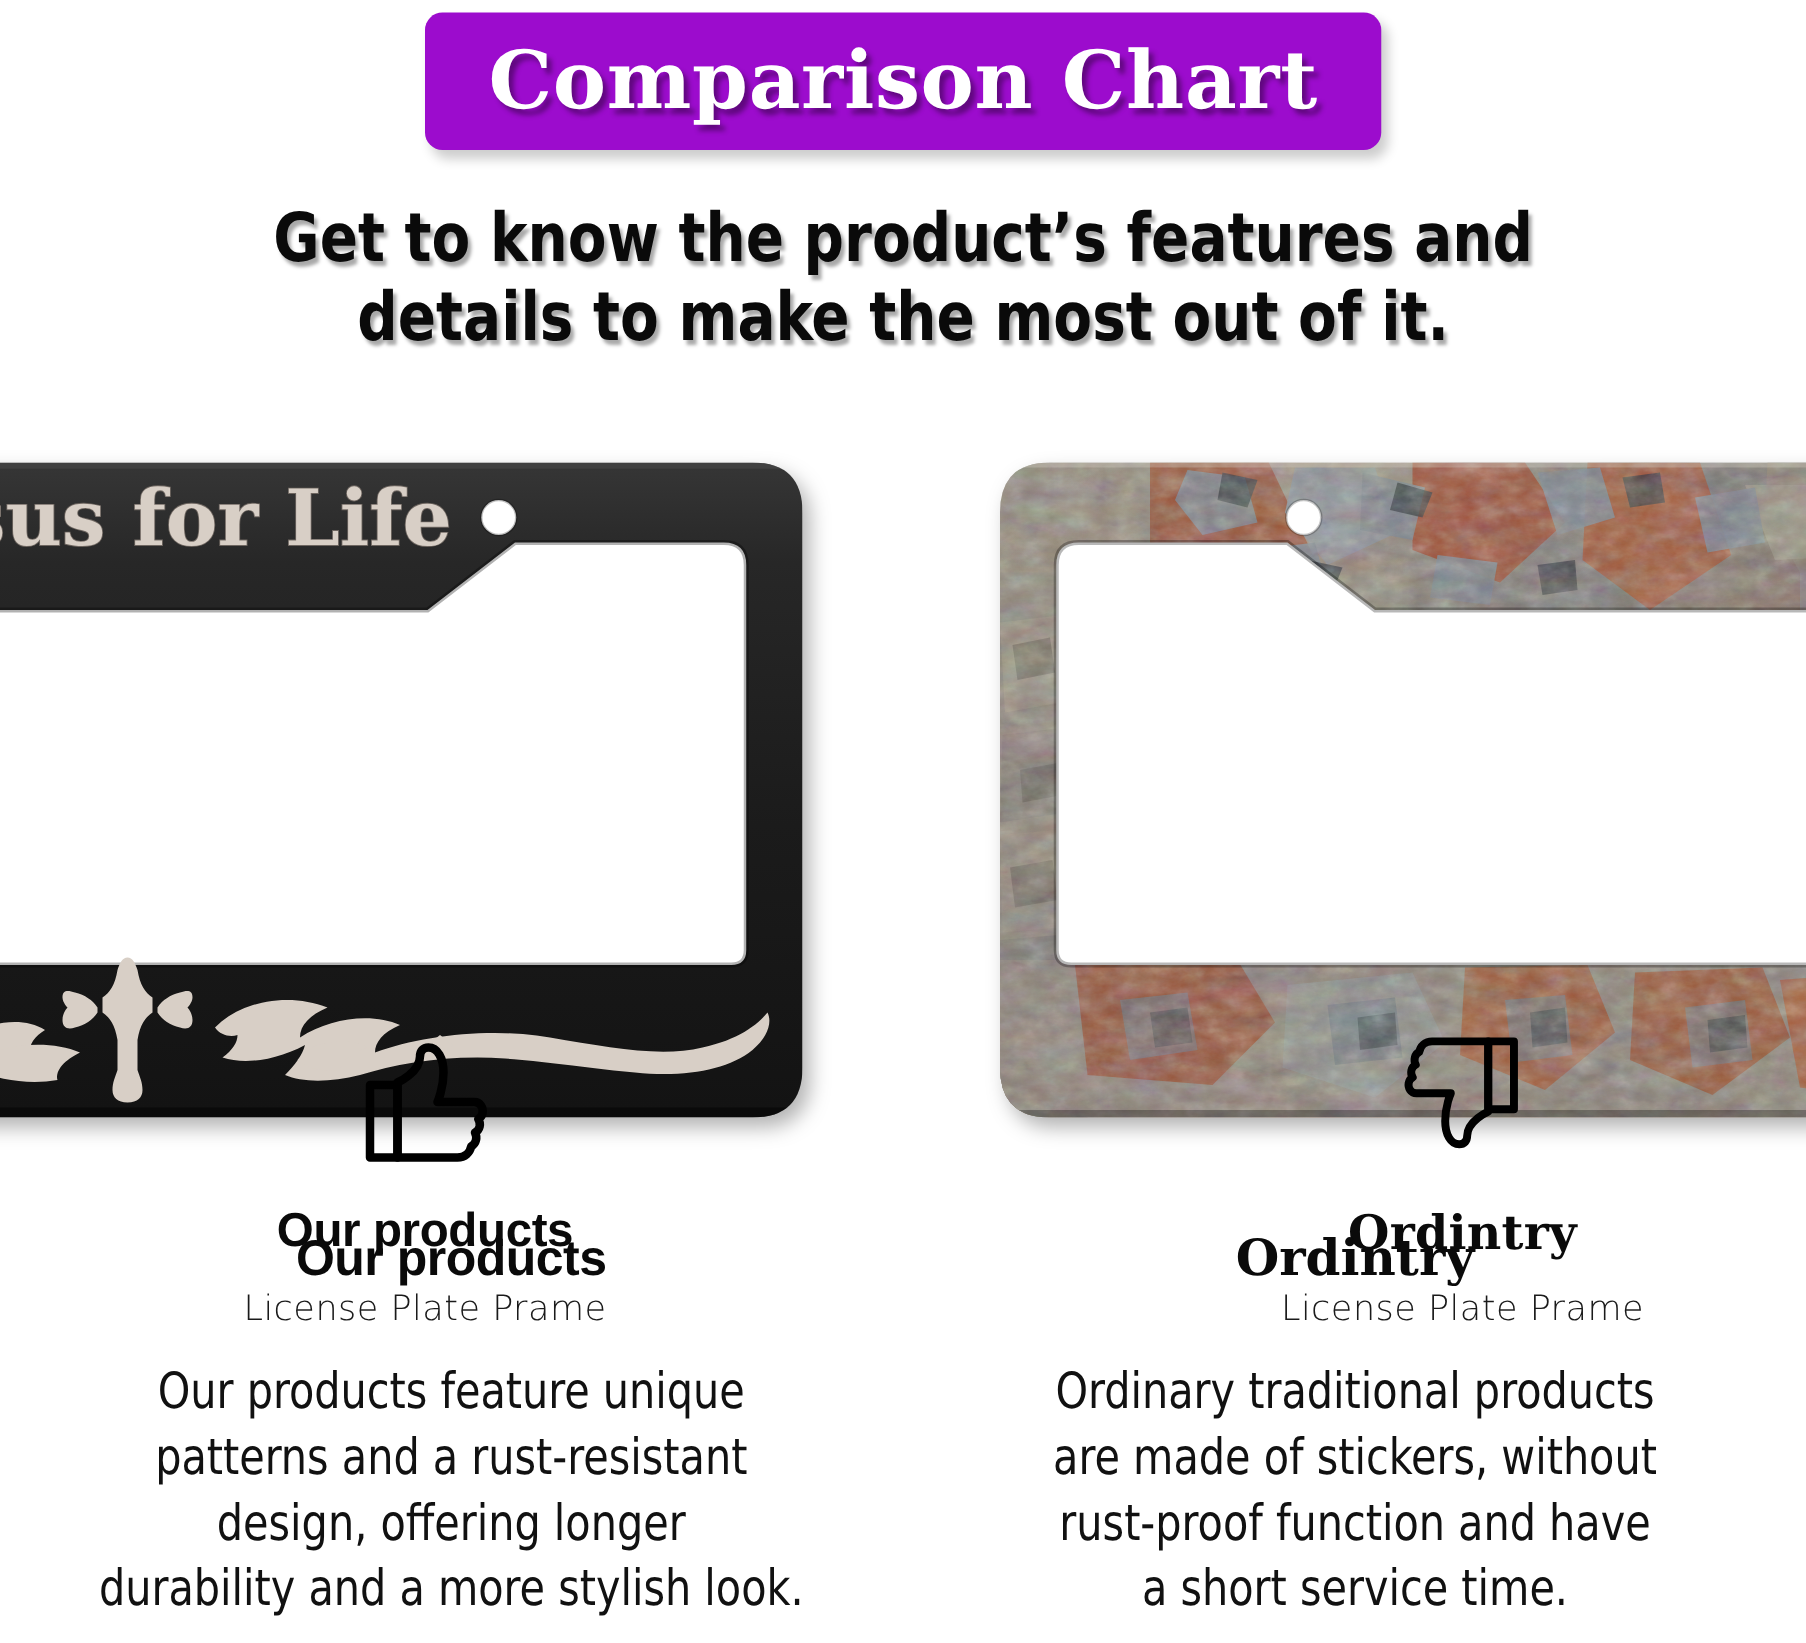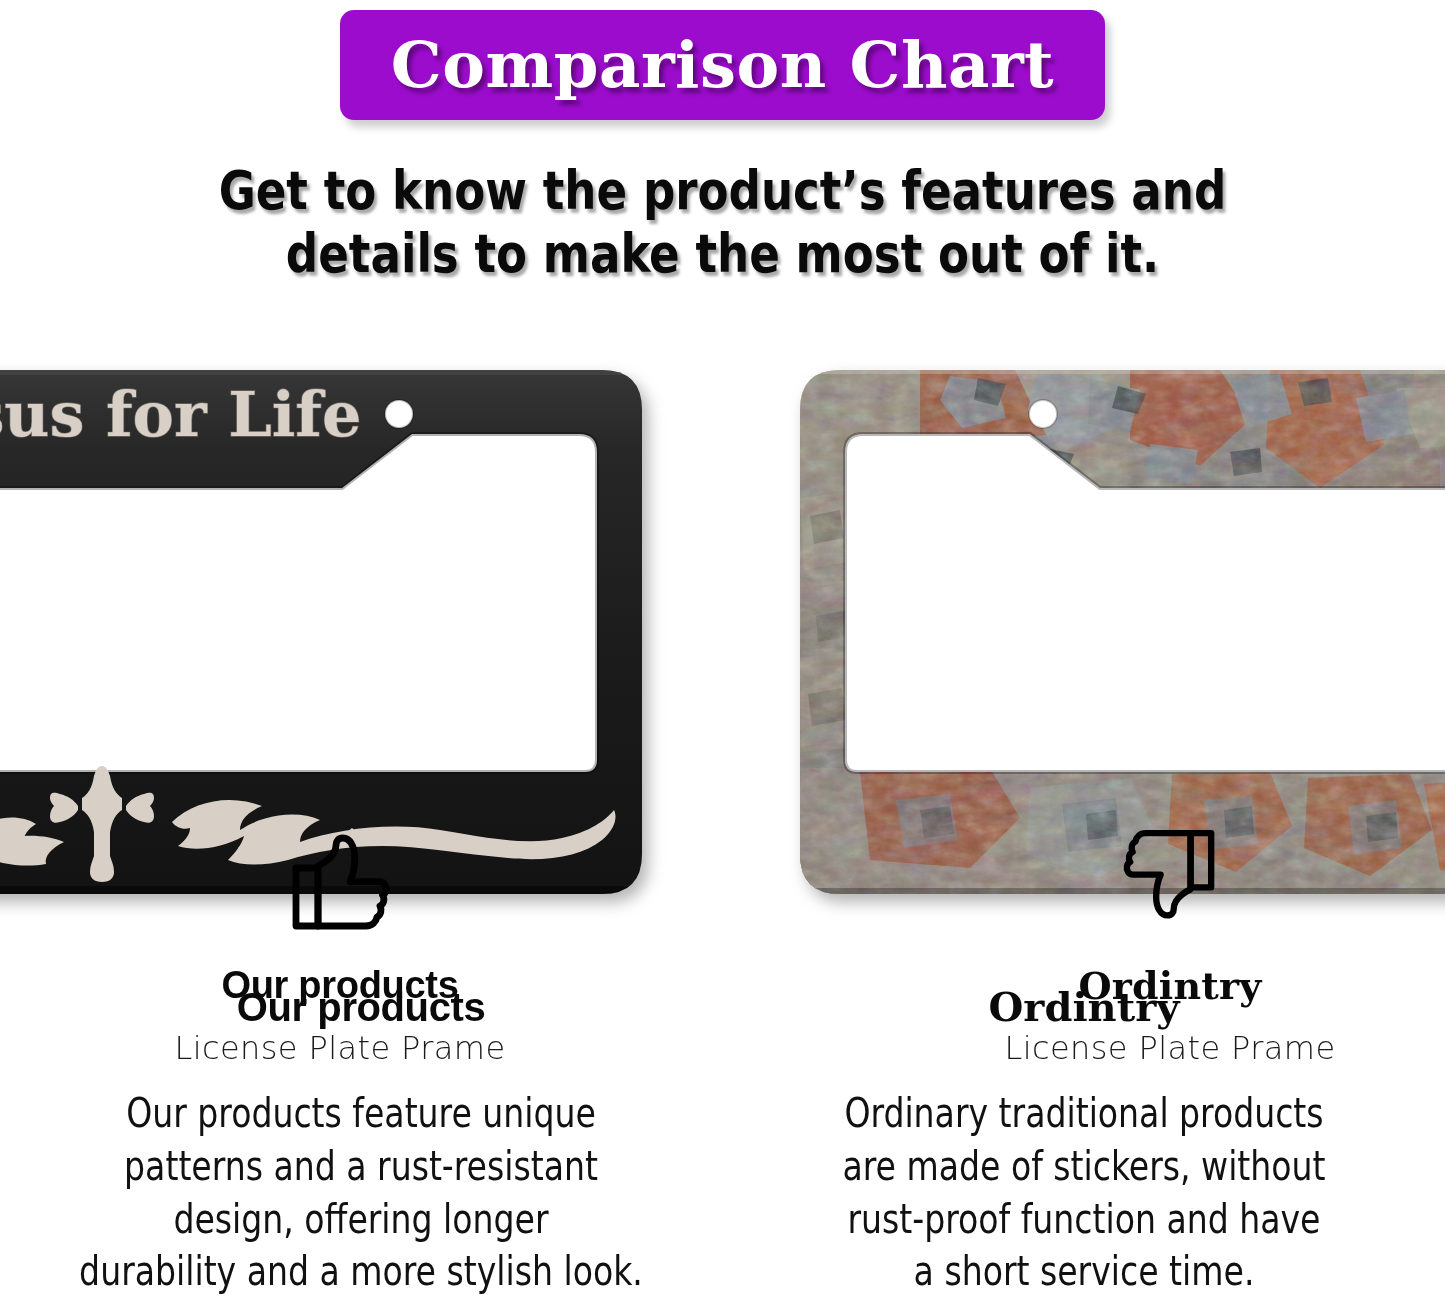--- a/index.html
+++ b/index.html
@@ -113,21 +113,21 @@
   .inner-name.serif {
     font-family: "DejaVu Serif", "Liberation Serif", serif;
     font-weight: bold;
     letter-spacing: 0.2px;
   }
 
   .inner-sub {
     margin-top: 26px;
     font-family: "DejaVu Sans", "Liberation Sans", sans-serif;
     font-weight: 300;
-    font-size: 32px;
+    font-size: 28px;
     line-height: 1.05;
     color: #1a1a1a;
     letter-spacing: 0.4px;
     white-space: nowrap;
   }
 
   
   .cols {
     position: absolute;
     left: 0;

